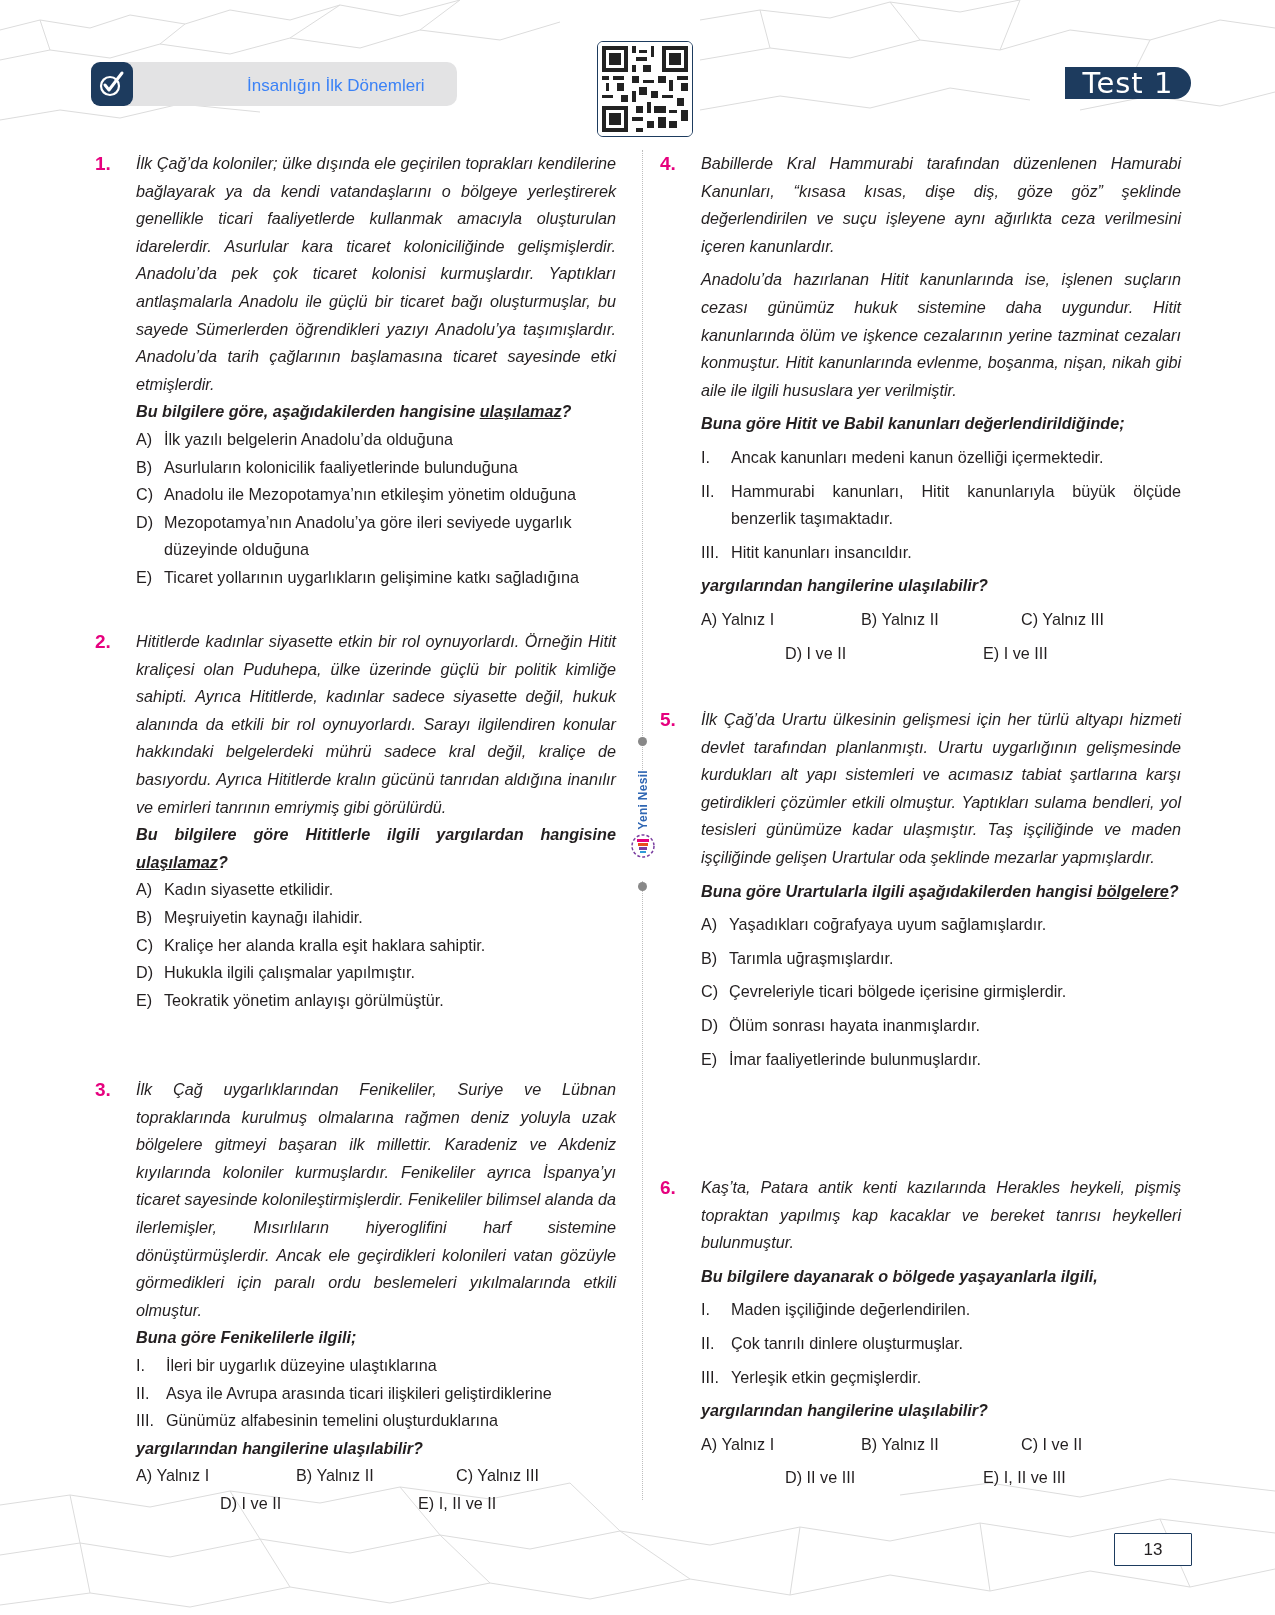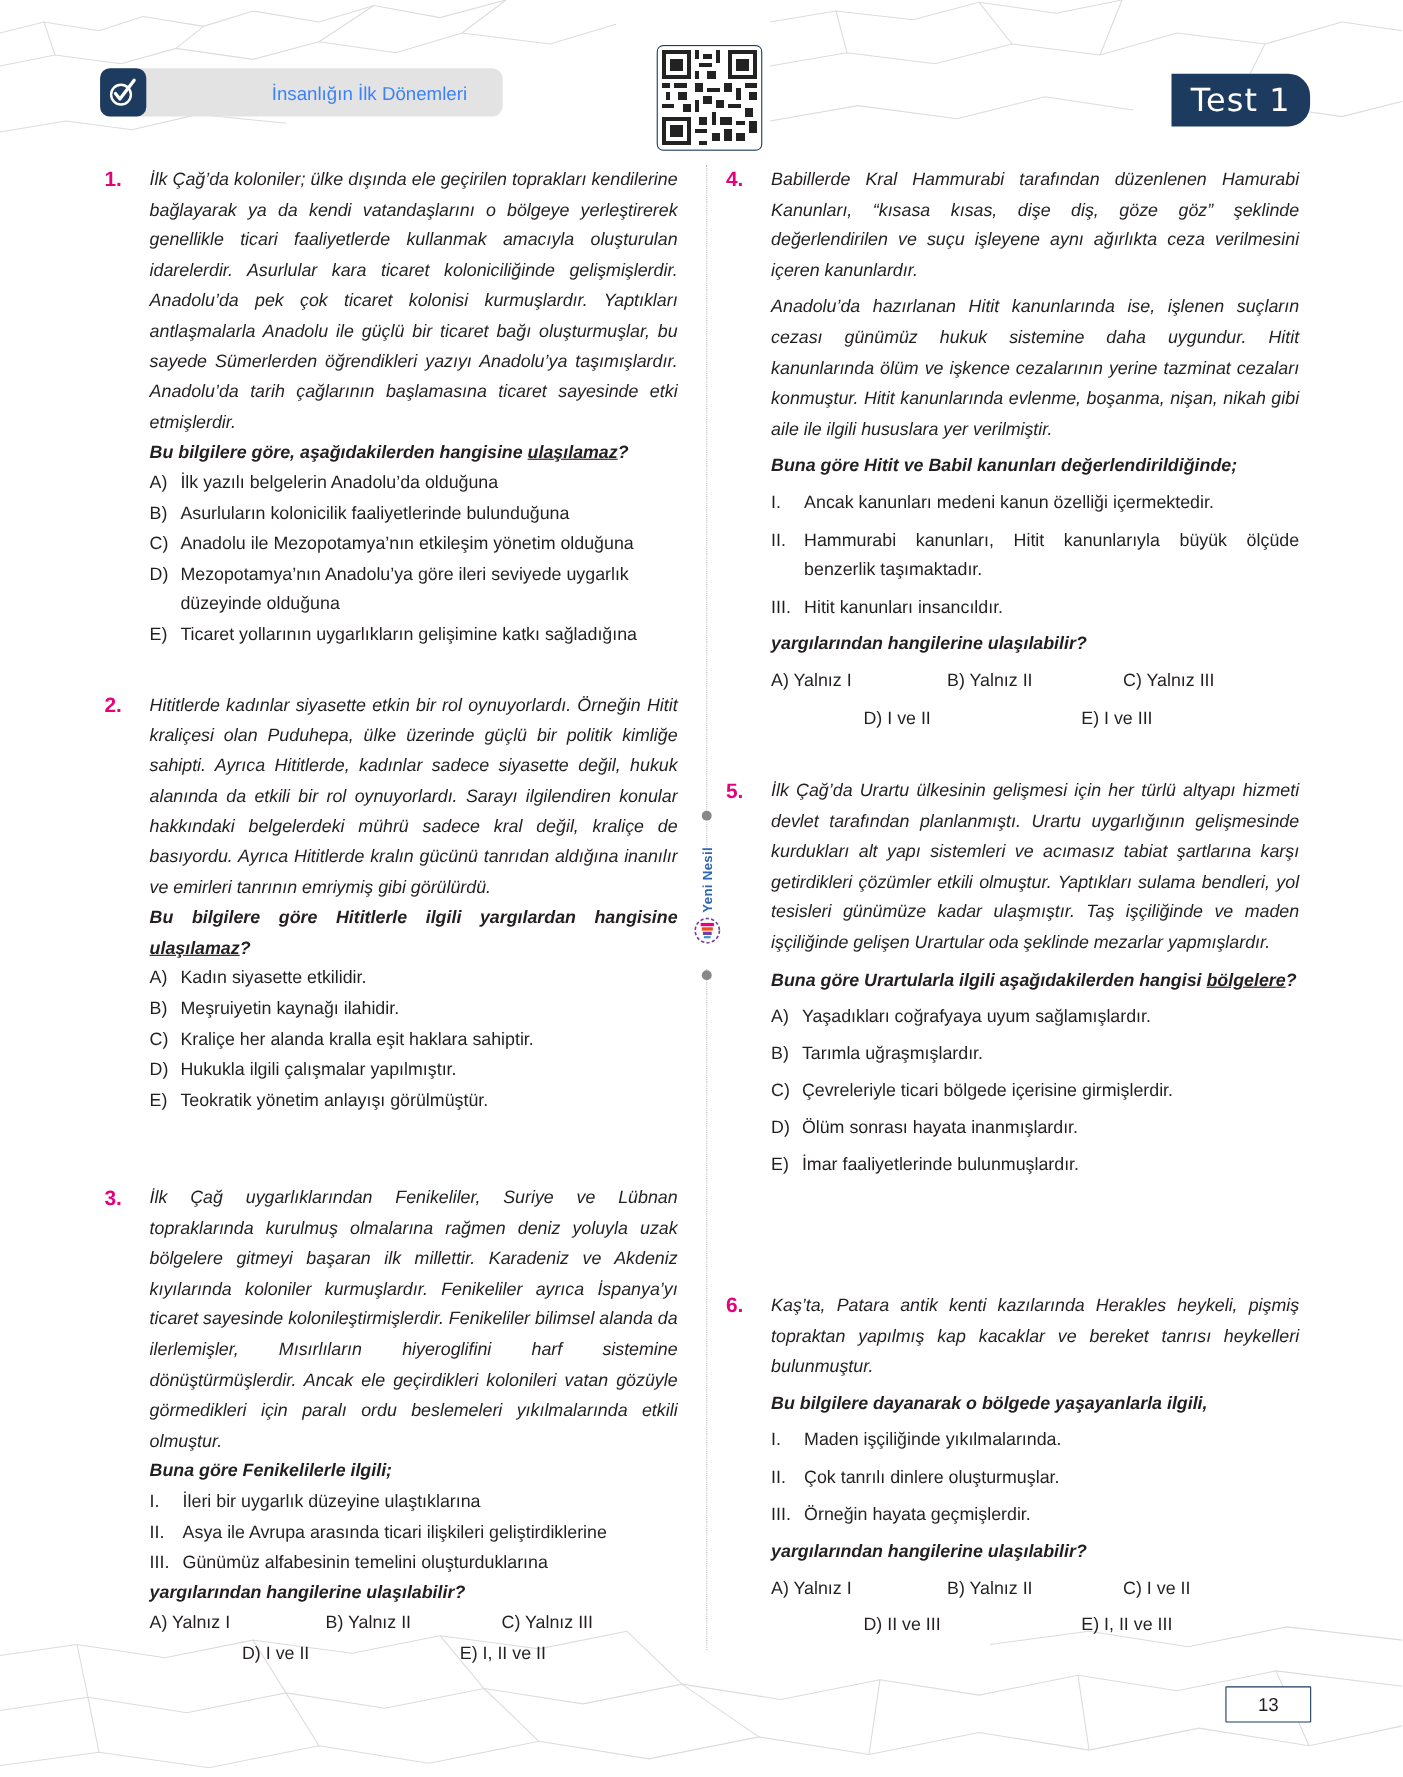--- a/index.html
+++ b/index.html
@@ -22,21 +22,21 @@
     background: #1d3b5e; border-radius: 9px; display: flex; align-items: center; justify-content: center;
   }
   .header-title {
     position: absolute; left: 206px; top: 76px; font-size: 17px; color: #3b82f6; margin-left: 41px;
   }
   .qr {
     position: absolute; left: 597px; top: 41px; width: 94px; height: 94px;
     border: 1.5px solid #1d3b5e; border-radius: 6px; background: #fff; overflow: hidden;
   }
   .test-badge {
-    position: absolute; left: 1065px; top: 67px; width: 126px; height: 48px;
+    position: absolute; left: 1065px; top: 67px; width: 126px; height: 32px;
     background: #1d3b5e; border-radius: 0 20px 20px 0;
     color: #fff; font-size: 29px; display: flex; align-items: center; justify-content: center;
     font-family: "DejaVu Sans", sans-serif; font-weight: normal; letter-spacing: 1px;
   }
 
   .divider {
     position: absolute; left: 642px; top: 150px; height: 1350px; border-left: 1px dotted #bdbdbd;
   }
   .divider-dot { position: absolute; left: 638px; width: 9px; height: 9px; border-radius: 50%; background: #888; }
   .brand {
@@ -334,31 +334,31 @@
 
 <div class="q" style="left:660px; top:1174px;">
   <span class="num">6.</span>
   <div class="body">
     <p>Kaş’ta, Patara antik kenti kazılarında Herakles heykeli, pişmiş topraktan yapılmış kap kacaklar ve bereket tanrısı heykelleri bulunmuştur.</p>
     <div class="gap"></div>
     <p class="stem">Bu bilgilere dayanarak o bölgede yaşayanlarla ilgili,</p>
     <div class="gap"></div>
     <div class="opt">
         <span class="rm">I.</span>
-        <span>Maden işçiliğinde yıkılmalarında.</span>
+        <span>Maden işçiliğinde değerlendirilen.</span>
       </div>
     <div class="gap"></div>
     <div class="opt">
         <span class="rm">II.</span>
         <span>Çok tanrılı dinlere oluşturmuşlar.</span>
       </div>
     <div class="gap"></div>
     <div class="opt">
         <span class="rm">III.</span>
-        <span>Örneğin hayata geçmişlerdir.</span>
+        <span>Yerleşik etkin geçmişlerdir.</span>
       </div>
     <div class="gap"></div>
     <p class="stem">yargılarından hangilerine ulaşılabilir?</p>
     <div class="gap"></div>
     <div class="grid3">
       <span>A) Yalnız I</span>
       <span>B) Yalnız II</span>
       <span>C) I ve II</span>
     </div>
     <div class="gap"></div>

